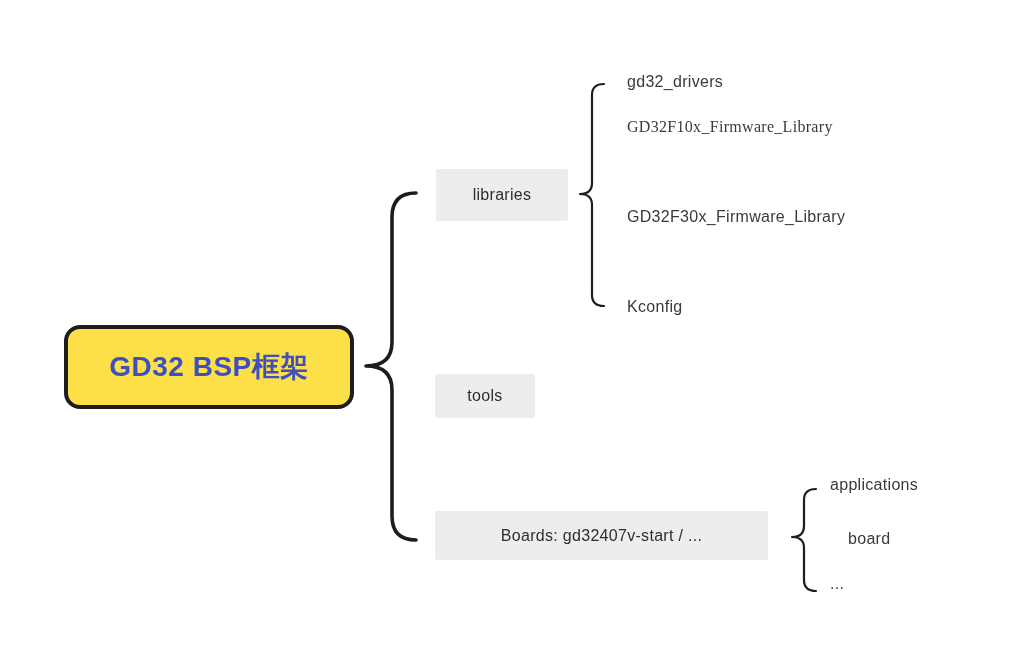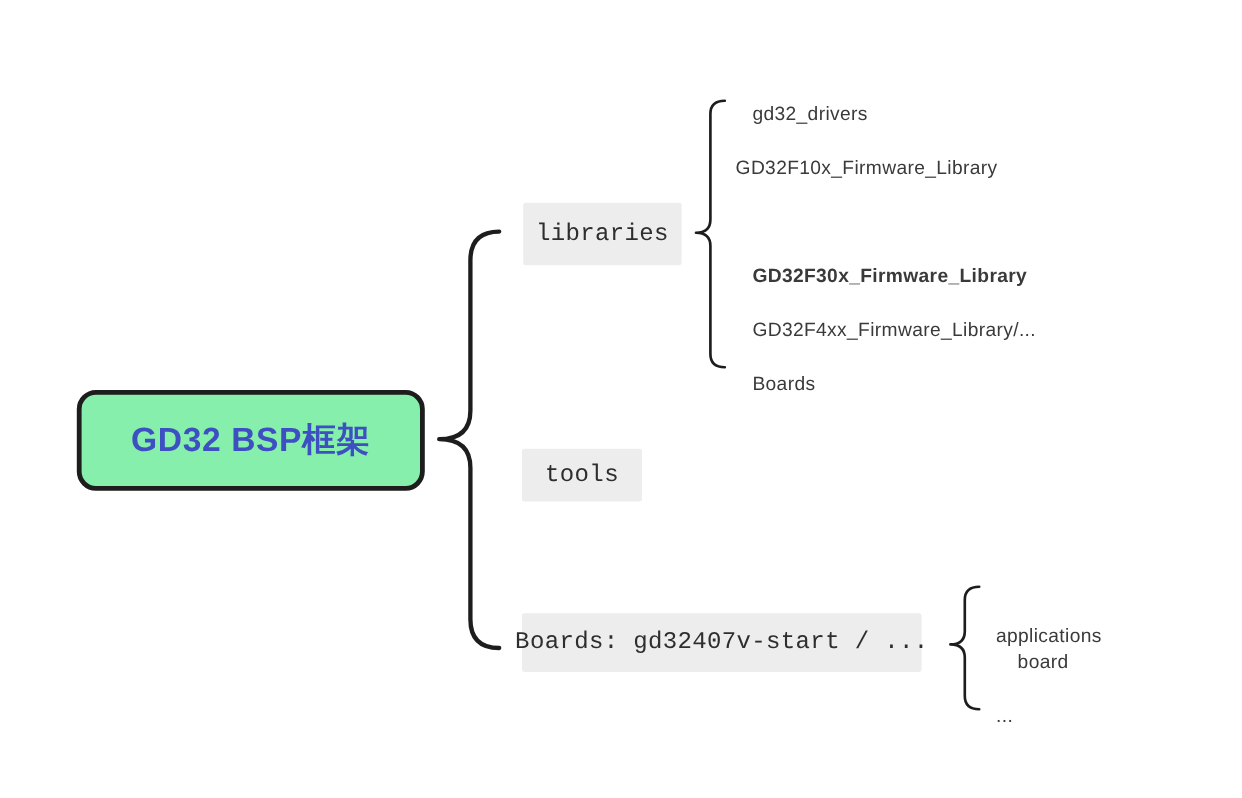--- a/index.html
+++ b/index.html
@@ -32,56 +32,54 @@
   .braces path {
     fill: none;
     stroke: currentColor;
     stroke-linecap: round;
     stroke-linejoin: round;
   }
   .root-node {
     position: absolute;
     left: 64px; top: 325px;
     width: 290px; height: 84px;
-    background: #86efac;
+    background: #fde047;
     border: 4px solid var(--line);
     border-radius: 16px;
     display: flex;
     align-items: center;
     justify-content: center;
     font-size: 28px;
     font-weight: 700;
     letter-spacing: 0.5px;
     color: var(--root-text);
   }
   .branch-node {
     position: absolute;
     background: var(--node-bg);
     border-radius: 2px;
     display: flex;
     align-items: center;
     justify-content: center;
-    font-size: 20px;
+    font-size: 16px;
     letter-spacing: 0.3px;
     color: var(--node-text);
     white-space: nowrap;
-    font-family: Liberation Mono, monospace;
   }
   .branch-libraries { left: 436px; top: 169px; width: 132px; height: 52px; }
   .branch-tools     { left: 435px; top: 374px; width: 100px; height: 44px; text-align: right; }
   .branch-boards    { left: 435px; top: 511px; width: 333px; height: 49px; }
   .child-node {
     position: absolute;
     height: 22px;
     line-height: 22px;
     font-size: 16px;
     letter-spacing: 0.3px;
     color: var(--child-text);
     white-space: nowrap;
-    margin-top: 14px;
   }
 </style>
 </head>
 <body>
 
 <div class="canvas">
 
   <svg class="braces" viewBox="0 0 1035 665" xmlns="http://www.w3.org/2000/svg">
     <path stroke-width="3.6" d="M 416 193 Q 392 193 392 217 L 392 342 Q 392 366 366 366 Q 392 366 392 390 L 392 516 Q 392 540 416 540"></path>
     <path stroke-width="2.2" d="M 604 84 Q 592 84 592 95 L 592 183 Q 592 194 580 194 Q 592 194 592 205 L 592 295 Q 592 306 604 306"></path>
@@ -98,22 +96,21 @@
 
   <div class="branch-node branch-tools">
     <span>tools</span>
   </div>
 
   <div class="branch-node branch-boards">
     <span>Boards: gd32407v-start / ...</span>
   </div>
 
   <div class="child-node" style="left:627px; top:71px;">gd32_drivers</div>
-  <div class="child-node" style="left:613px; top:116px;">GD32F10x_Firmware_Library</div>
-  <div class="child-node" style="left:627px; top:206px;font-weight:bold;">GD32F30x_Firmware_Library</div>
-  <div class="child-node" style="left:627px; top:251px;">GD32F4xx_Firmware_Library/...</div>
-  <div class="child-node" style="left:627px; top:296px;">Boards</div>
+  <div class="child-node" style="left:627px; top:116px;font-family:Liberation Serif, serif;">GD32F10x_Firmware_Library</div>
+  <div class="child-node" style="left:627px; top:206px;">GD32F30x_Firmware_Library</div>
+  <div class="child-node" style="left:627px; top:296px;">Kconfig</div>
 
-  <div class="child-node" style="left:830px; top:506px;">applications</div>
+  <div class="child-node" style="left:830px; top:474px;">applications</div>
   <div class="child-node" style="left:848px; top:528px;">board</div>
   <div class="child-node" style="left:830px; top:573px;">...</div>
 
 </div>
 
 </body></html>

